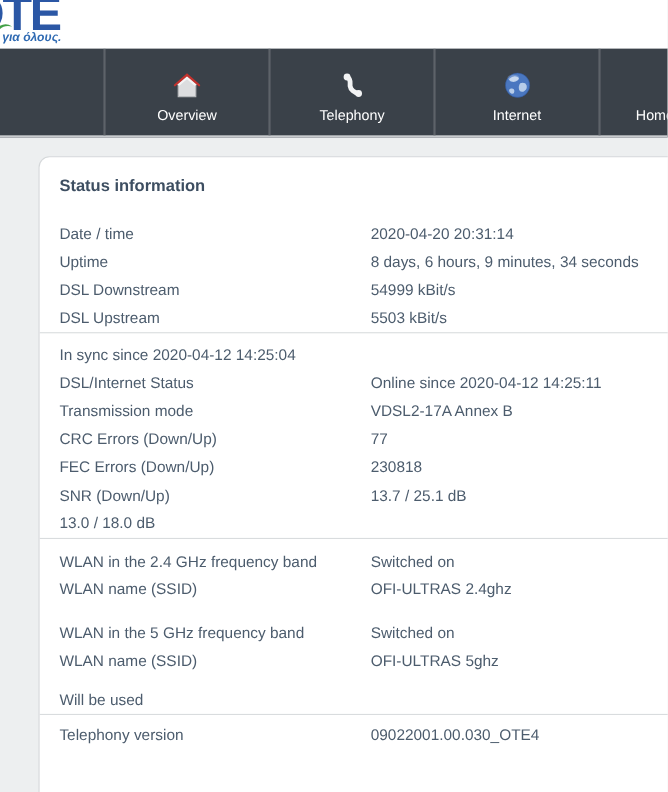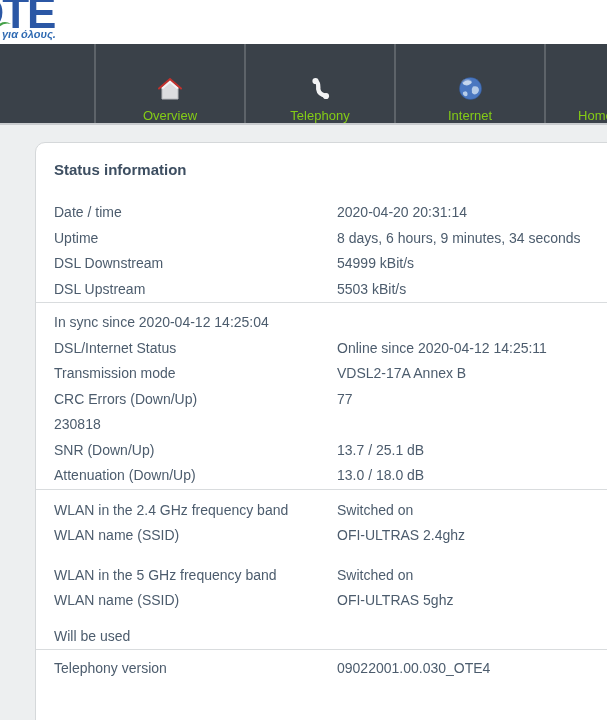--- a/index.html
+++ b/index.html
@@ -71,22 +71,23 @@
     border-right: 2px solid #5d6369;
   }
   .nav-tab {
     width: 148px;
     flex: none;
     border-right: 2px solid #5d6369;
     display: flex;
     flex-direction: column;
     align-items: center;
     justify-content: flex-end;
+    padding-bottom: 11px;
     gap: 6px;
-    color: #84cc16;
+    color: #ffffff;
     font-size: 13px;
     cursor: pointer;
     white-space: nowrap;
   }
   .nav-tab:last-child {
     border-right: none;
     width: 150px;
   }
   .nav-icon { height: 27px; display: flex; align-items: flex-end; }
 
@@ -228,28 +229,28 @@
       </div>
       <div class="row">
         <div class="label">Transmission mode</div>
         <div class="value">VDSL2-17A Annex B</div>
       </div>
       <div class="row">
         <div class="label">CRC Errors (Down/Up)</div>
         <div class="value">77</div>
       </div>
       <div class="row">
+        <div class="label">FEC Errors (Down/Up)</div>
         <div class="value">230818</div>
       </div>
       <div class="row">
         <div class="label">SNR (Down/Up)</div>
         <div class="value">13.7 / 25.1 dB</div>
       </div>
       <div class="row">
-        <div class="label">Attenuation (Down/Up)</div>
         <div class="value">13.0 / 18.0 dB</div>
       </div>
     </div>
 
     <hr class="div hr2">
 
     <div class="sec sec-pad8">
       <div class="row">
         <div class="label">WLAN in the 2.4 GHz frequency band</div>
         <div class="value">Switched on</div>

